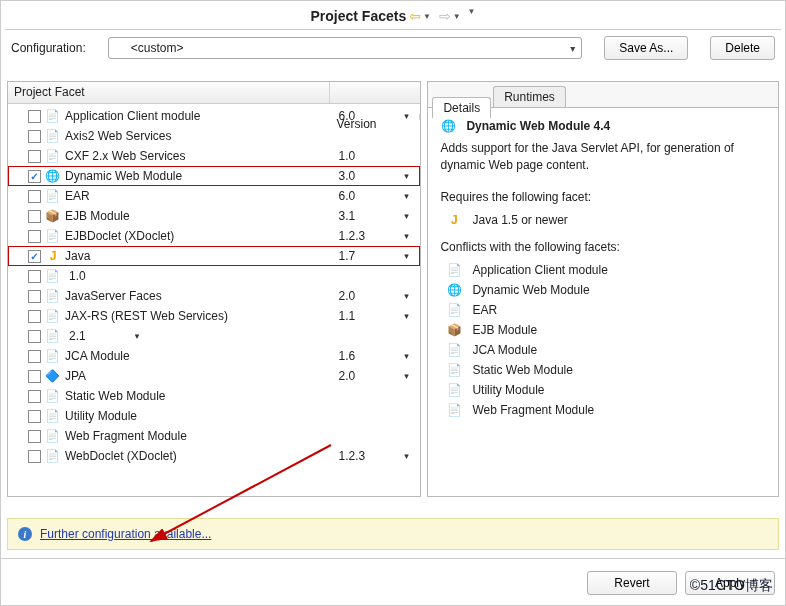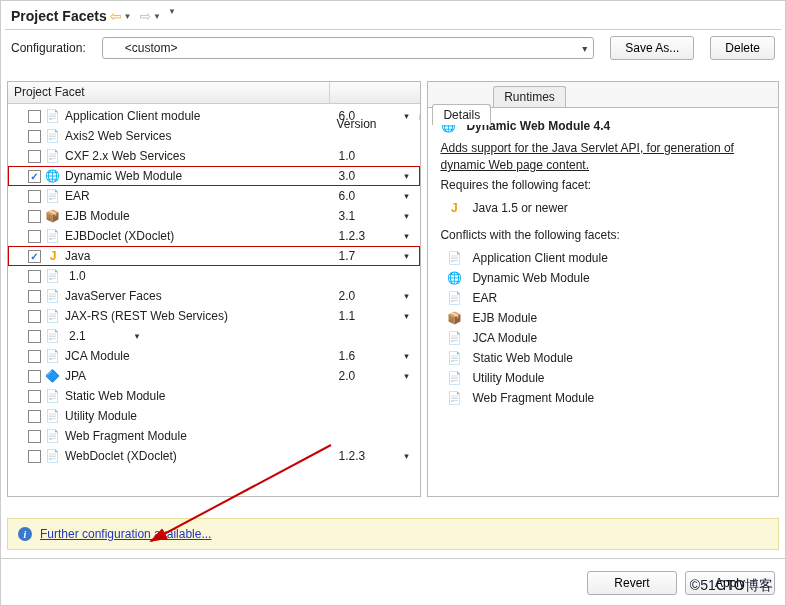--- a/index.html
+++ b/index.html
@@ -1,26 +1,26 @@
 <!DOCTYPE html>
 <html><head>
 <meta charset="utf-8">
 <style>
   * { box-sizing: border-box; font-family: "Segoe UI", Tahoma, sans-serif; font-size: 12px; }
   body { margin: 0; background: #fff; color: #222; }
   .window { width: 786px; height: 606px; border: 1px solid #ccc; display: flex; flex-direction: column; }
-  .titlebar { display:flex; align-items:center; justify-content:flex-start; padding:6px 10px 2px 10px; }
+  .titlebar { display:flex; align-items:center; justify-content:center; padding:6px 10px 2px 10px; }
   .titlebar h1 { font-size: 14px; font-weight: bold; margin:0; }
   .nav-arrows { display:flex; gap:2px; }
   .arrow-group { display:flex; align-items:center; border:1px solid transparent; padding:0 2px; }
   .arrow-left { color:#f5a623; font-size:14px; }
   .arrow-right { color:#bbb; font-size:14px; }
   .caret { font-size:8px; color:#555; margin-left:2px;}
   .sep { height:1px; background:#ccc; margin:2px 4px 6px 4px; }
-  .config-row { display:flex; align-items:center; padding:0 10px 8px 10px; gap:16px; }
+  .config-row { display:flex; align-items:center; padding:0 10px 8px 10px; gap:22px; }
   .combo { flex:1; height:22px; border:1px solid #a9a9a9; background:#fff; display:flex; align-items:center; padding:0 22px; position:relative; border-radius:3px;}
   .combo:after { content:"▾"; position:absolute; right:6px; font-size:10px; color:#444;}
   .btn { height:24px; padding:0 14px; border:1px solid #b0b0b0; background:linear-gradient(#fdfdfd,#efefef); border-radius:3px; cursor:pointer; }
   .main { flex:1; display:flex; gap:6px; padding:13px 6px; min-height:0;}
   .left-pane, .right-pane { border:1px solid #b9b9b9; background:#fff; display:flex; flex-direction:column; overflow:hidden;}
   .left-pane { flex:1.18; }
   .right-pane { flex:1; }
   .grid-header { display:flex; background:linear-gradient(#fcfcfc,#ececec); border-bottom:1px solid #ccc; height:22px; }
   .gh-cell { padding:3px 6px; border-right:1px solid #d4d4d4; }
   .gh-cell.col-facet { flex:1; }
@@ -29,24 +29,24 @@
   .facet-row { display:flex; align-items:center; height:20px; padding:0 2px 0 20px; }
   .facet-row.highlight { outline:1.5px solid #c80000; outline-offset:-1px;}
   .chk { width:13px; height:13px; border:1px solid #888; margin-right:4px; background:#fff; display:inline-flex; align-items:center; justify-content:center; font-size:10px; color:#2a6dd1;}
   .chk.checked:after{ content:"✓"; font-weight:bold; }
   .ficon { width:16px; height:16px; margin-right:4px; display:inline-flex; align-items:center; justify-content:center; font-size:12px;}
   .facet-name { flex:1; white-space:nowrap; overflow:hidden; text-overflow:ellipsis;}
   .ver { width:60px; padding-left:4px;}
   .ver-caret { width:24px; text-align:center; font-size:9px; color:#333;}
   .tabs { display:flex; border-bottom:1px solid #b9b9b9; background:#f7f7f7; padding-left:4px; padding-top:4px;}
   .tab { padding:3px 10px; border:1px solid #b9b9b9; border-bottom:none; margin-right:2px; background:#eee; border-radius:3px 3px 0 0; cursor:pointer;}
-  .tab.active { background:#fff; position:relative; top:18px;}
+  .tab.active { background:#fff; position:relative; top:11px;}
   .details { padding:10px 12px; overflow:auto; flex:1;}
   .det-title { display:flex; align-items:center; gap:6px; font-weight:bold; font-size:13px; margin-bottom:6px;}
-  .det-desc { margin-bottom:4px; line-height:1.4;text-decoration:underline;}
+  .det-desc { margin-bottom:16px; line-height:1.4;}
   .det-sub { margin-bottom:6px;}
   .det-list { margin:2px 0 10px 6px; }
   .det-item { display:flex; align-items:center; gap:6px; height:20px;}
   .info-bar { margin:8px 6px 4px 6px; border:1px solid #e5df9a; background:#fbf8d9; padding:8px 10px; display:flex; align-items:center; gap:8px;}
   .info-i { width:14px; height:14px; border-radius:50%; background:#3b78cc; color:#fff; display:inline-flex; align-items:center; justify-content:center; font-style:italic; font-family:Georgia; font-size:10px; font-weight:bold;}
   .info-link { color:#2135b6; text-decoration:underline; cursor:pointer;}
   .footer-sep { height:1px; background:#ccc; margin:4px 0;}
   .footer-btns { display:flex; justify-content:flex-end; gap:8px; padding:8px 10px 10px 10px;}
   .watermark { position:absolute; right:12px; bottom:10px; color:#0f172a; font-size:14px; pointer-events:none;text-align:center;}
   .icon-doc{ color:#6a9; } .icon-globe{ color:#5a8bd8;} .icon-j{ color:#f2a100; font-weight:bold;} .icon-box{ color:#b48e4a;} .icon-db{ color:#707;}

